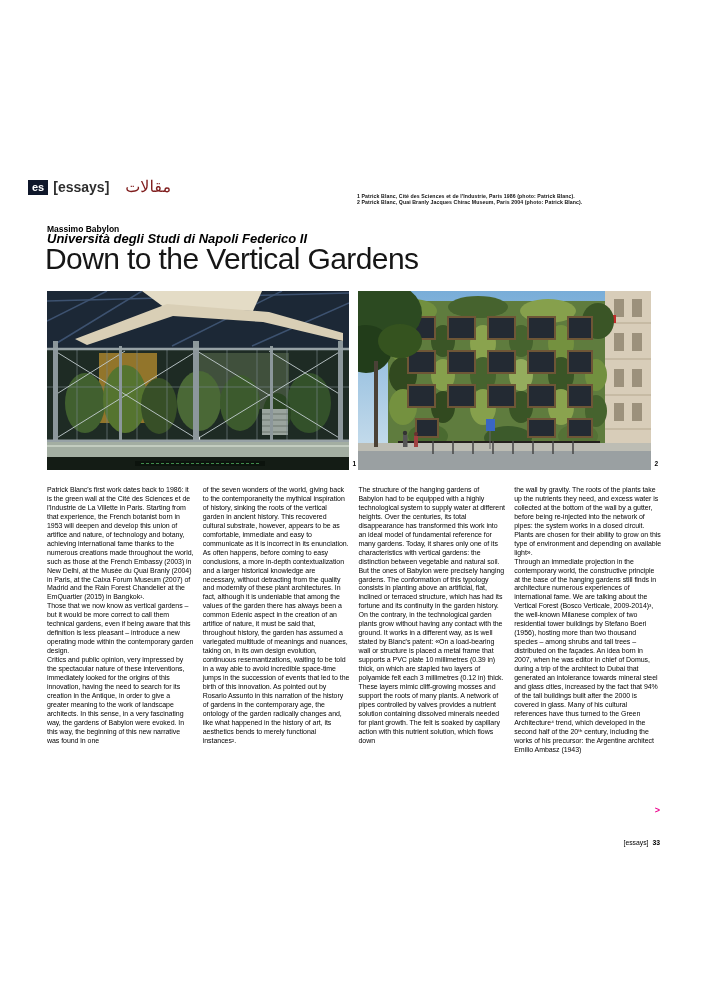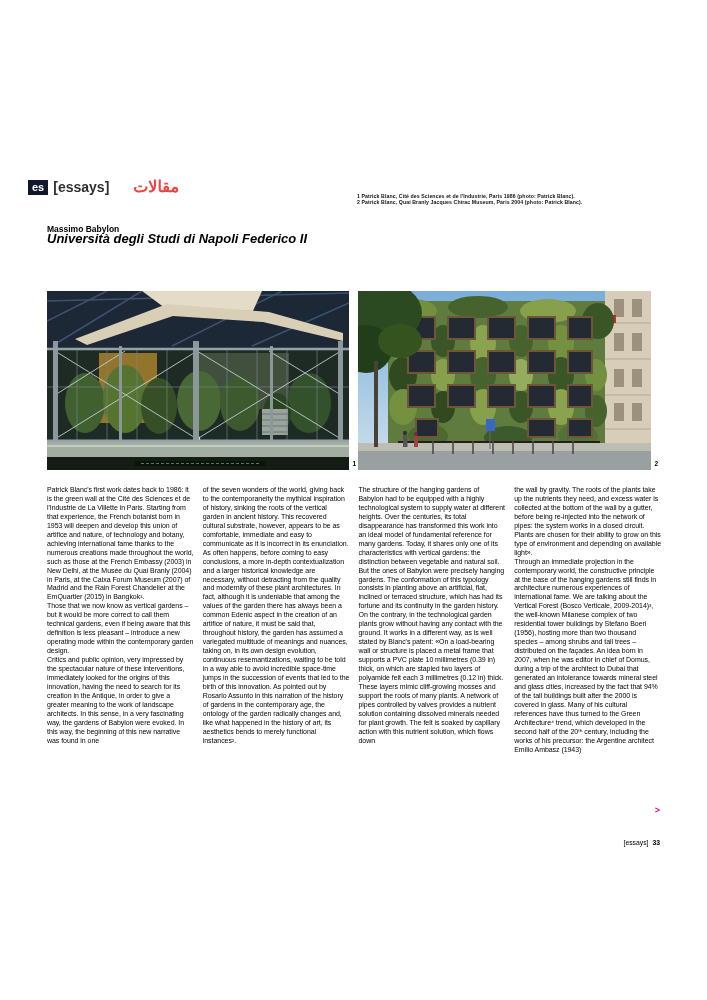--- a/index.html
+++ b/index.html
@@ -5,21 +5,21 @@
   * { margin:0; padding:0; box-sizing:border-box; }
   body { background:#fff; font-family:"Liberation Sans", sans-serif; }
   .page { position:relative; width:707px; height:1000px; background:#ffffff; overflow:hidden;
           font-family:"Liberation Sans", sans-serif; color:#000; }
 
   
   .header { position:absolute; top:180px; left:28px; white-space:nowrap; }
   .badge { display:inline-block; background:#0f172a; color:#fff; font-weight:bold;
            font-size:11px; line-height:15px; padding:0 4px; vertical-align:top; }
   .section-label { font-size:14px; font-weight:bold; color:#2e2e2e; margin-left:5px; vertical-align:top; line-height:15px;}
-  .section-arabic { font-size:16px; font-weight:bold; color:#ef4444; margin-left:24px; vertical-align:top; line-height:14px;}
+  .section-arabic { font-size:16px; font-weight:normal; color:#7f1d1d; margin-left:16px; vertical-align:top; line-height:14px;}
 
   .captions { position:absolute; top:193px; left:357px; width:300px;
               font-size:5.2px; line-height:6.4px; color:#111; font-weight:bold; letter-spacing:0.1px;}
 
   
   .byline { position:absolute; top:224px; left:47px; }
   .author { font-size:8.5px; font-weight:bold; line-height:10px; }
   .affiliation { font-size:13px; font-style:italic; line-height:10px;font-weight:bold; }
   .title { position:absolute; top:242px; left:45px; font-size:30px; font-weight:normal;
            letter-spacing:-0.6px; color:#161616; }
@@ -52,20 +52,21 @@
   <div class="captions">
     <div>1 Patrick Blanc, Cité des Sciences et de l'Industrie, Paris 1986 (photo: Patrick Blanc).</div>
     <div>2 Patrick Blanc, Quai Branly Jacques Chirac Museum, Paris 2004 (photo: Patrick Blanc).</div>
   </div>
 
   <div class="byline">
     <div class="author">Massimo Babylon</div>
     <div class="affiliation">Università degli Studi di Napoli Federico II</div>
   </div>
 
+  <h1 class="title">Down to the Vertical Gardens</h1>
 
   <div class="figures">
 
     <figure class="fig">
       <svg width="302" height="179" viewBox="0 0 302 179" preserveAspectRatio="none">
         <rect width="302" height="179" fill="#26333b"></rect>
         <rect width="302" height="58" fill="#1c2836"></rect>
         <g stroke="#3d5270" stroke-width="1.5">
           <line x1="0" y1="10" x2="302" y2="2"></line>
           <line x1="10" y1="52" x2="95" y2="0"></line>

